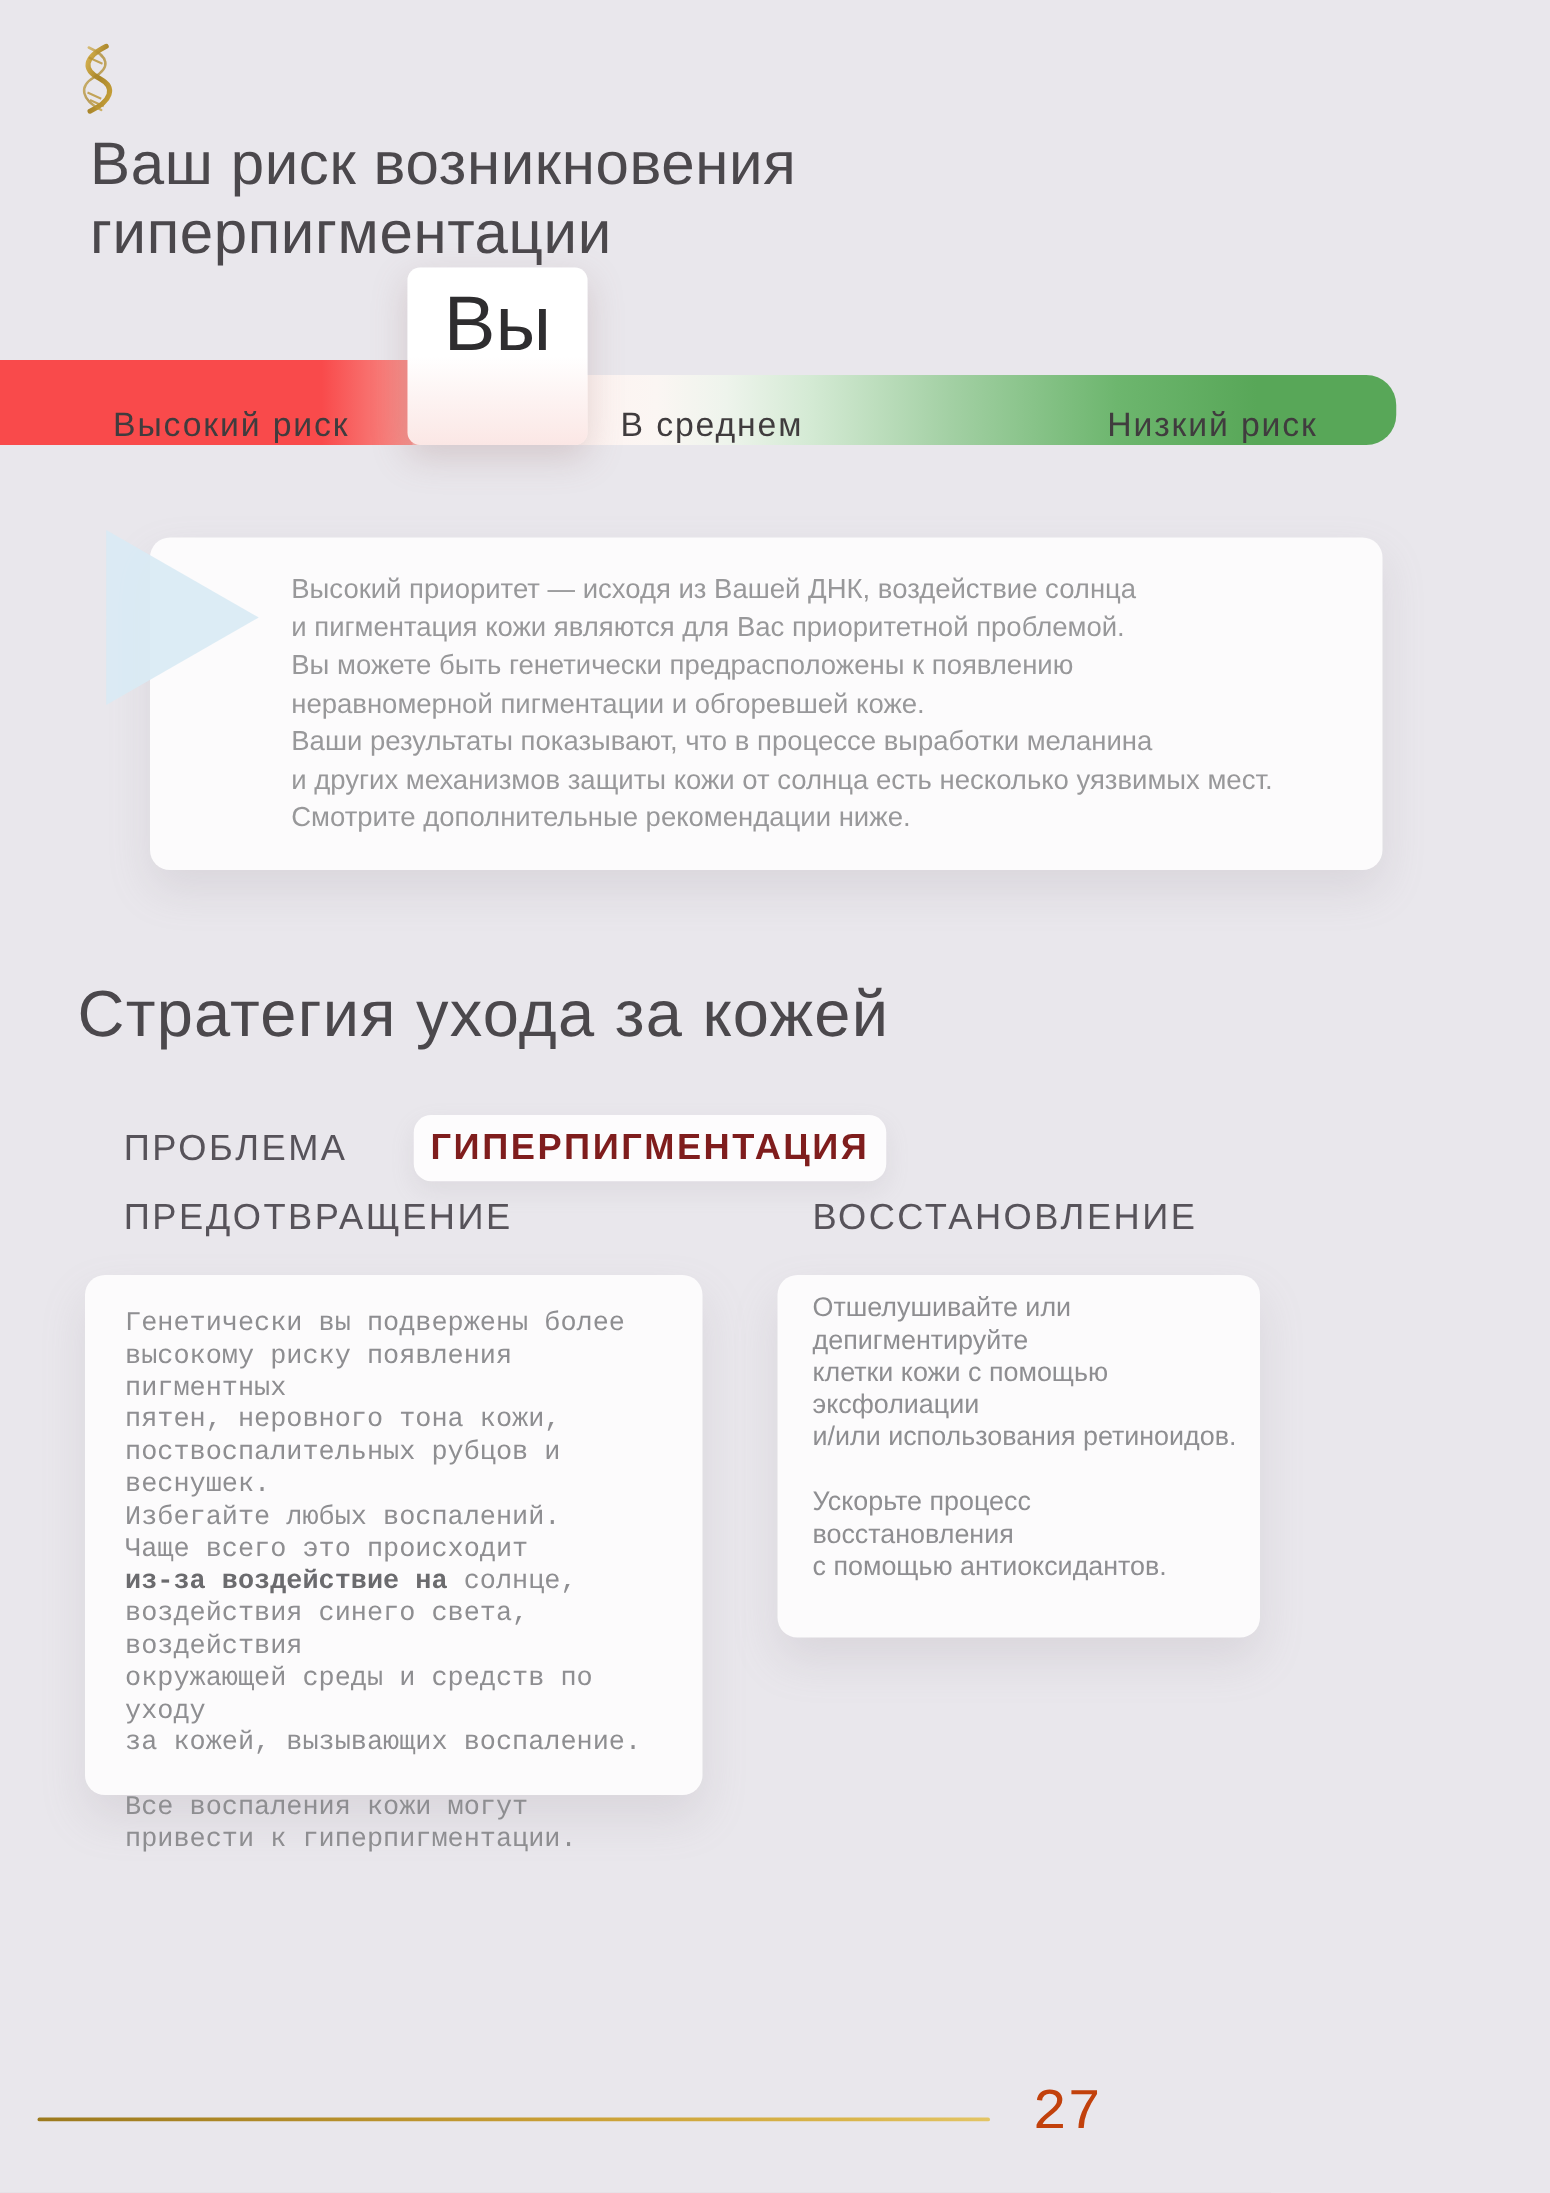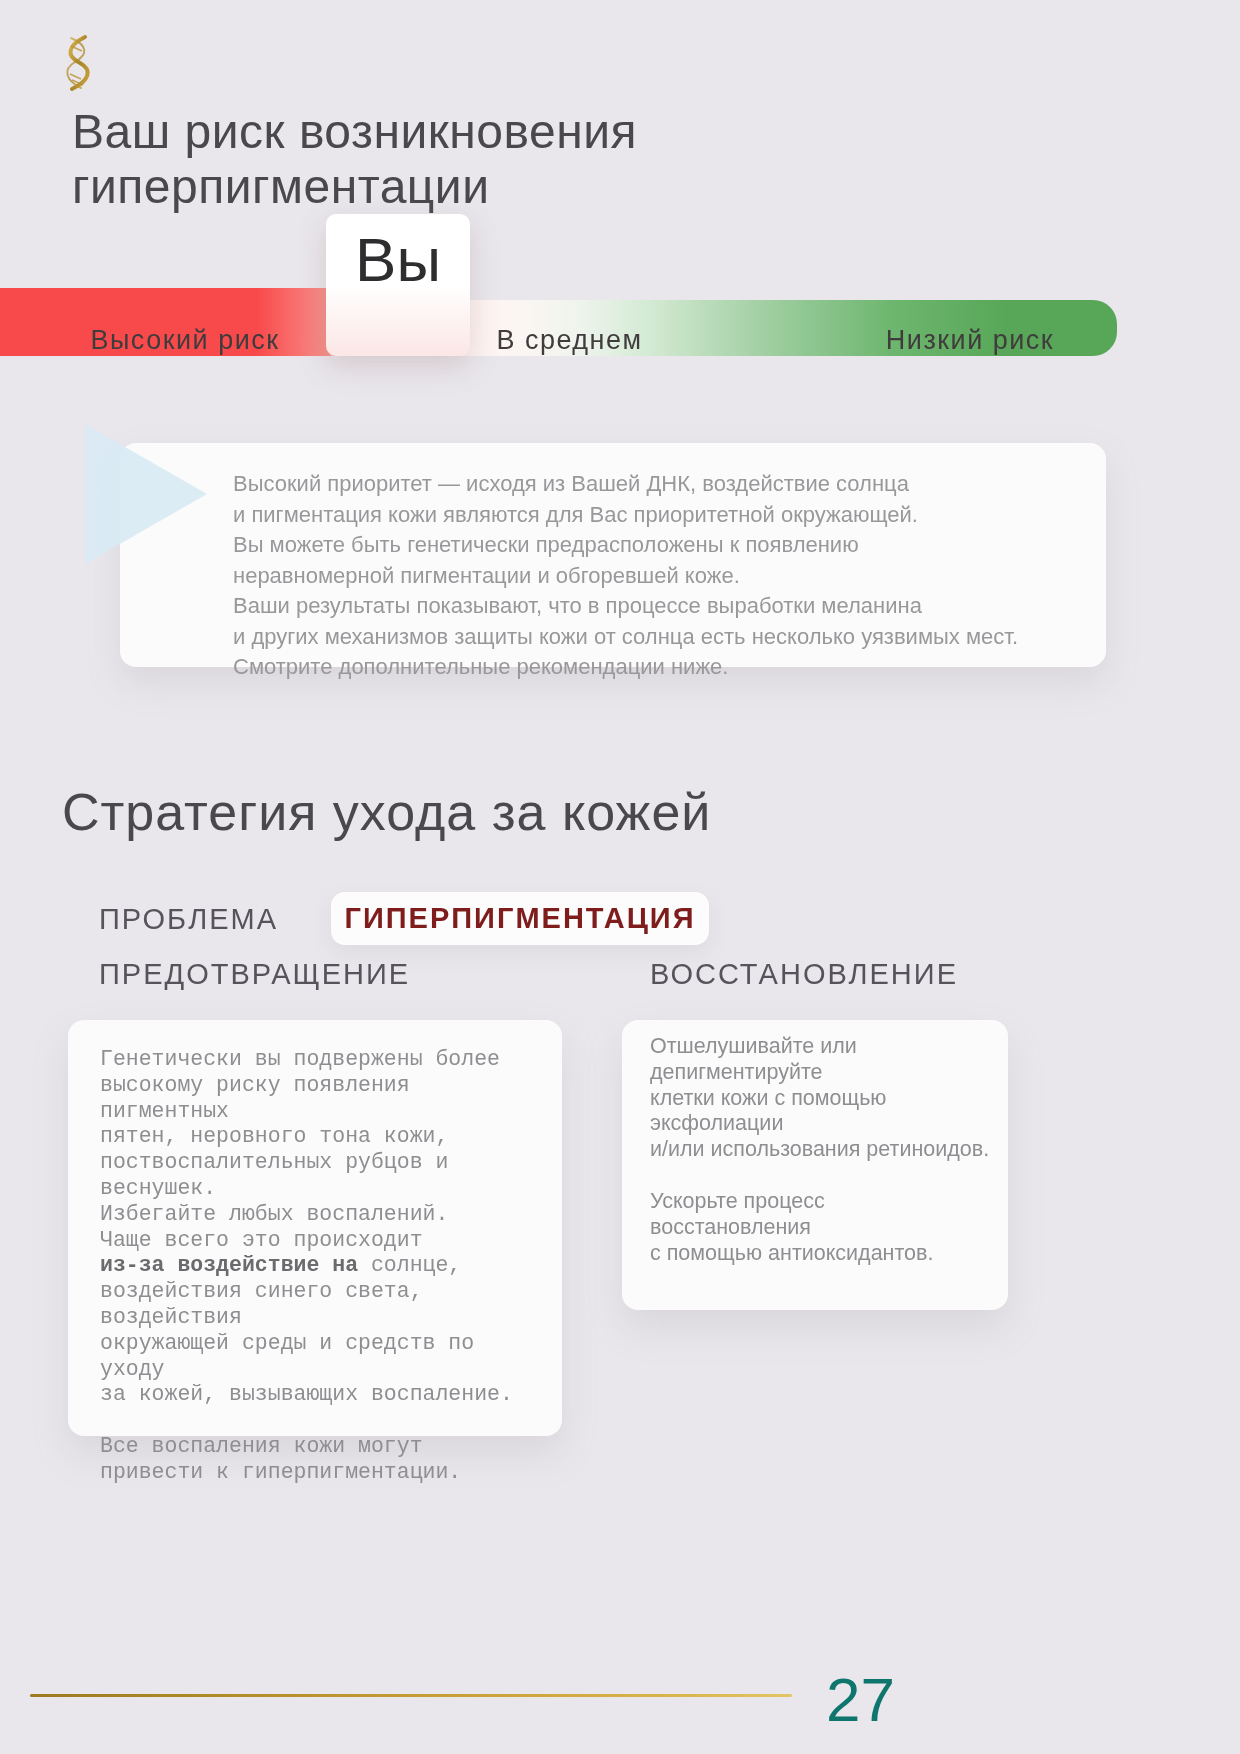--- a/index.html
+++ b/index.html
@@ -71,21 +71,21 @@
   .callout-triangle {
     left: 85px; top: 424px;
     width: 0; height: 0;
     border-top: 70px solid transparent;
     border-bottom: 70px solid transparent;
     border-left: 122px solid #d9eaf4;
     opacity: 0.92;
     z-index: 2;
   }
   .priority-card {
-    left: 120px; top: 443px; width: 986px; height: 224px;
+    left: 120px; top: 430px; width: 986px; height: 266px;
     background: #fcfbfc;
     border-radius: 16px;
     box-shadow: 0 16px 34px rgba(150,140,150,0.18);
     padding: 26px 40px 0 113px;
     z-index: 1;
   }
   .priority-card .line {
     font-size: 22px; line-height: 30.5px;
     font-weight: 400; color: #98989a;
   }
@@ -127,21 +127,21 @@
   .strategy-card .em { color: #6b6b6e; font-weight: 600; }
 
   
   .footer-divider {
     left: 30px; top: 1694px; width: 762px; height: 3px;
     background: linear-gradient(90deg, #9c7a1e, #c99f35 55%, #d9b54b 85%, #e3c565);
     border-radius: 2px;
   }
   .page-number {
     left: 826px; top: 1664px;
-    font-size: 62px; font-weight: 200; color: #0f766e;
+    font-size: 46px; font-weight: 200; color: #c2410c; font-family: Liberation Mono, monospace;
   }
 </style>
 </head>
 <body>
 
 <div class="page">
 
   <div class="abs logo">
     <svg width="38" height="58" viewBox="0 0 38 58">
       <defs>
@@ -169,21 +169,21 @@
   <div class="abs gauge-label high">Высокий риск</div>
   <div class="abs gauge-label avg">В среднем</div>
   <div class="abs gauge-label low">Низкий риск</div>
   <div class="abs gauge-marker">
     <span class="you">Вы</span>
   </div>
 
   <div class="abs callout-triangle"></div>
   <div class="abs priority-card">
     <div class="line">Высокий приоритет — исходя из Вашей ДНК, воздействие солнца</div>
-    <div class="line">и пигментация кожи являются для Вас приоритетной окружающей.</div>
+    <div class="line">и пигментация кожи являются для Вас приоритетной проблемой.</div>
     <div class="line">Вы можете быть генетически предрасположены к появлению</div>
     <div class="line">неравномерной пигментации и обгоревшей коже.</div>
     <div class="line">Ваши результаты показывают, что в процессе выработки меланина</div>
     <div class="line">и других механизмов защиты кожи от солнца есть несколько уязвимых мест.</div>
     <div class="line">Смотрите дополнительные рекомендации ниже.</div>
   </div>
 
   <div class="abs strategy-title">Стратегия ухода за кожей</div>
 
   <div class="abs problem-label">ПРОБЛЕМА</div>

